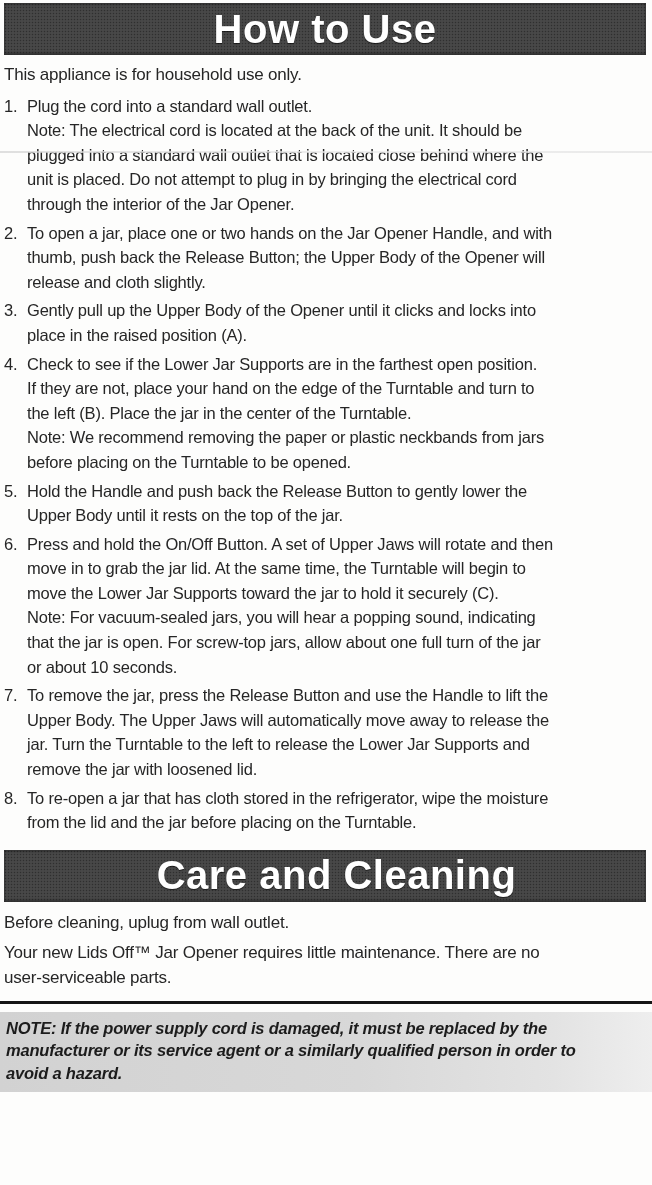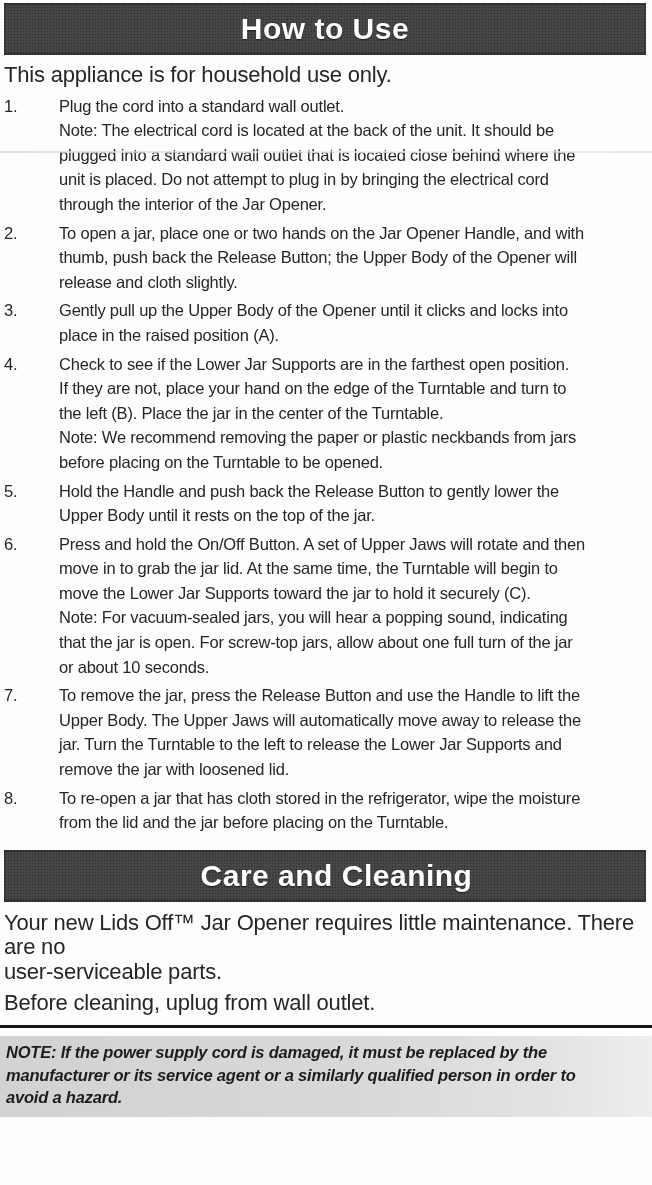--- a/index.html
+++ b/index.html
@@ -21,50 +21,49 @@
       radial-gradient(rgba(0,0,0,.30) 25%, transparent 27%),
       radial-gradient(rgba(255,255,255,.08) 25%, transparent 27%);
     background-size:3px 3px,3px 3px;
     background-position:0 0,1.5px 1.5px;
     box-shadow:inset 0 -2px 3px rgba(0,0,0,.35), inset 0 2px 2px rgba(0,0,0,.25);
     display:flex;align-items:center;justify-content:center;
   }
   .bar .bar-title{
     color:#ffffff;
     font-weight:bold;
-    font-size:30px;
+    font-size:40px;
     letter-spacing:.5px;
     text-shadow:0 1px 1px rgba(0,0,0,.6);
   }
   .bar.care{margin-top:15px;padding-left:23px;}
   
   .content{padding:0 4px;}
   .body-par{
     margin:5px 0 6px 0;
-    font-size:22px;
+    font-size:17px;
     line-height:24.6px;
     letter-spacing:-.2px;
     white-space:pre-line;
   }
   .content.howto{margin-top:8px;}
   .step{
     display:flex;
     margin:4px 0;
     font-size:16.5px;
     line-height:24.6px;
     letter-spacing:-.2px;
   }
   .step .num{
     flex:0 0 23px;
     width:23px;
   }
   .step .txt{
     flex:1 1 auto;
     white-space:pre-line;
-    margin-left:32px;
   }
   .content.care{margin-top:9px;}
   
   .sep-line{
     margin:10px 0 0 0;
     border-top:3px solid #151515;
     height:0;
   }
   .note-box{
     margin-top:8px;
@@ -155,23 +154,23 @@
       <div class="txt">To re-open a jar that has cloth stored in the refrigerator, wipe the moisture
 from the lid and the jar before placing on the Turntable.</div>
     </div>
   </div>
 
   <div class="bar care">
     <span class="bar-title">Care and Cleaning</span>
   </div>
 
   <div class="content care">
+    <p class="body-par">Before cleaning, uplug from wall outlet.</p>
     <p class="body-par">Your new Lids Off™ Jar Opener requires little maintenance. There are no
 user-serviceable parts.</p>
-    <p class="body-par">Before cleaning, uplug from wall outlet.</p>
   </div>
 
   <div class="sep-line"></div>
   <div class="note-box">NOTE: If the power supply cord is damaged, it must be replaced by the
 manufacturer or its service agent or a similarly qualified person in order to
 avoid a hazard.</div>
 
 </div>
 
 </body></html>

